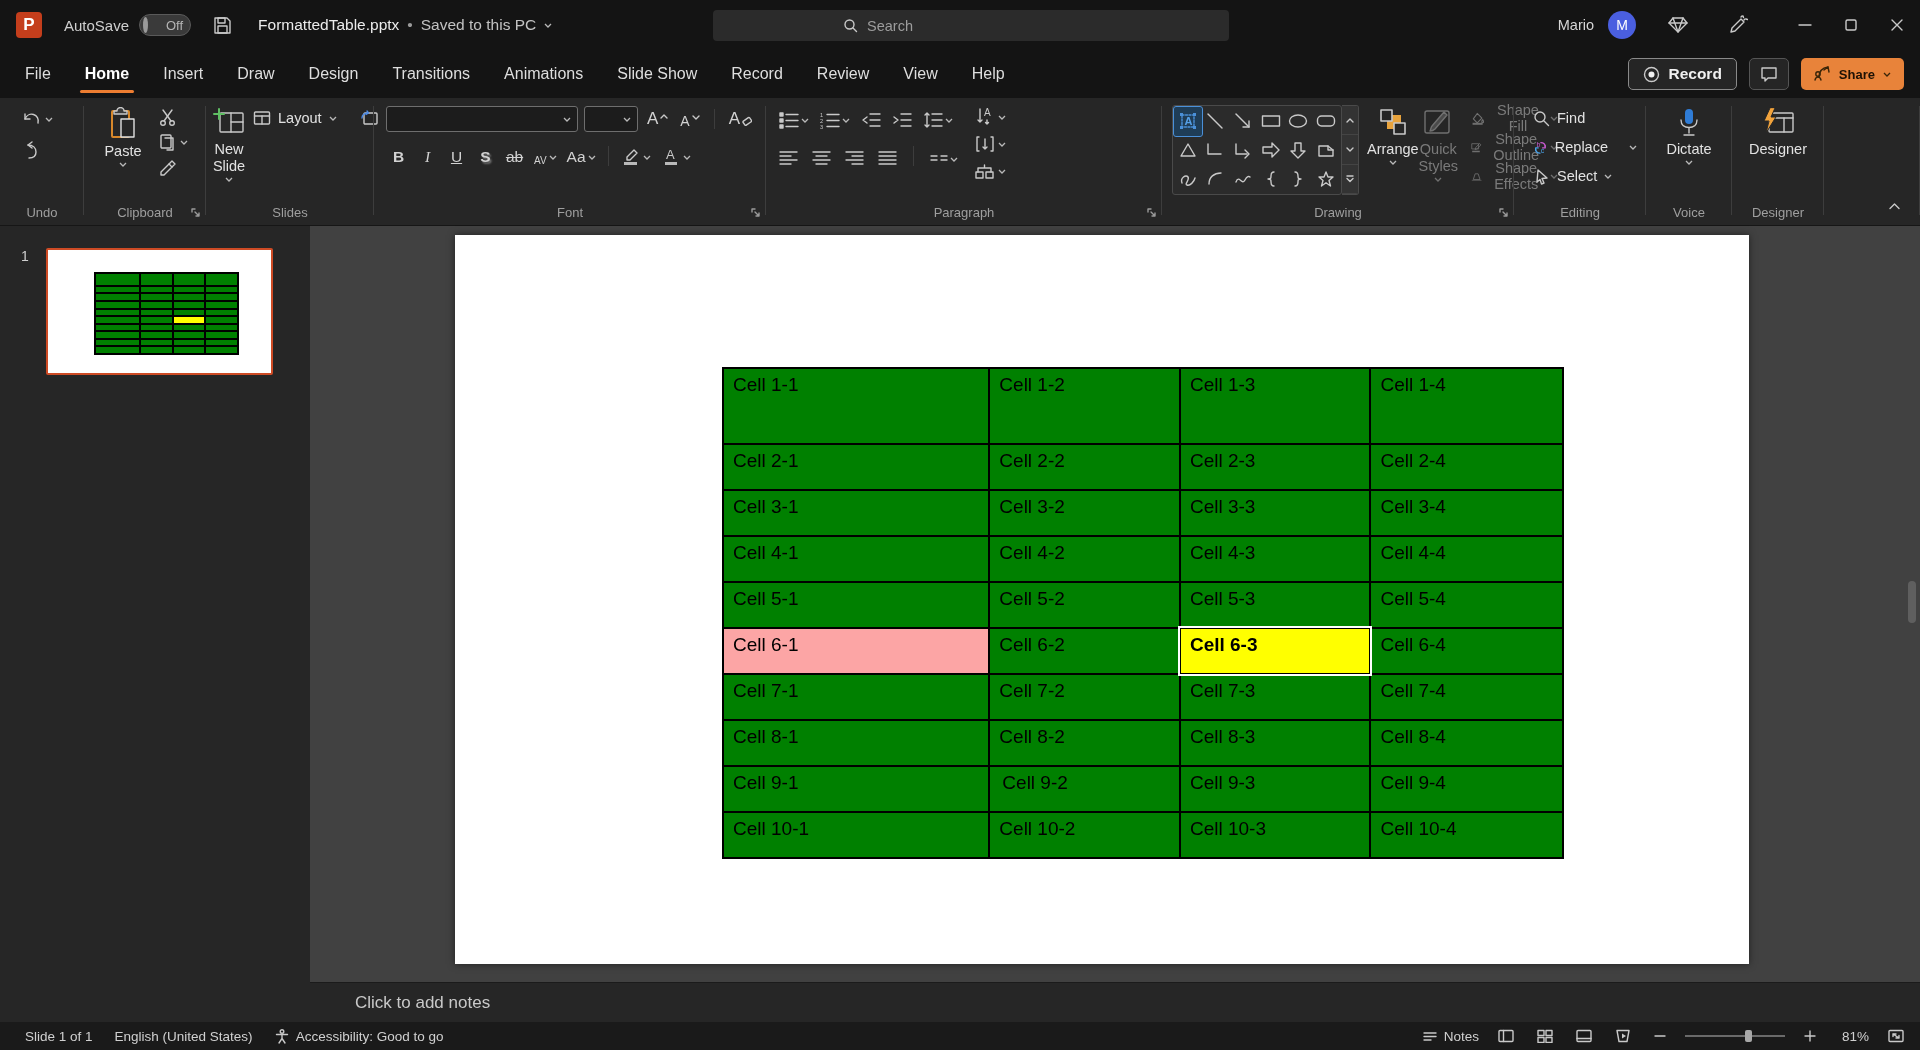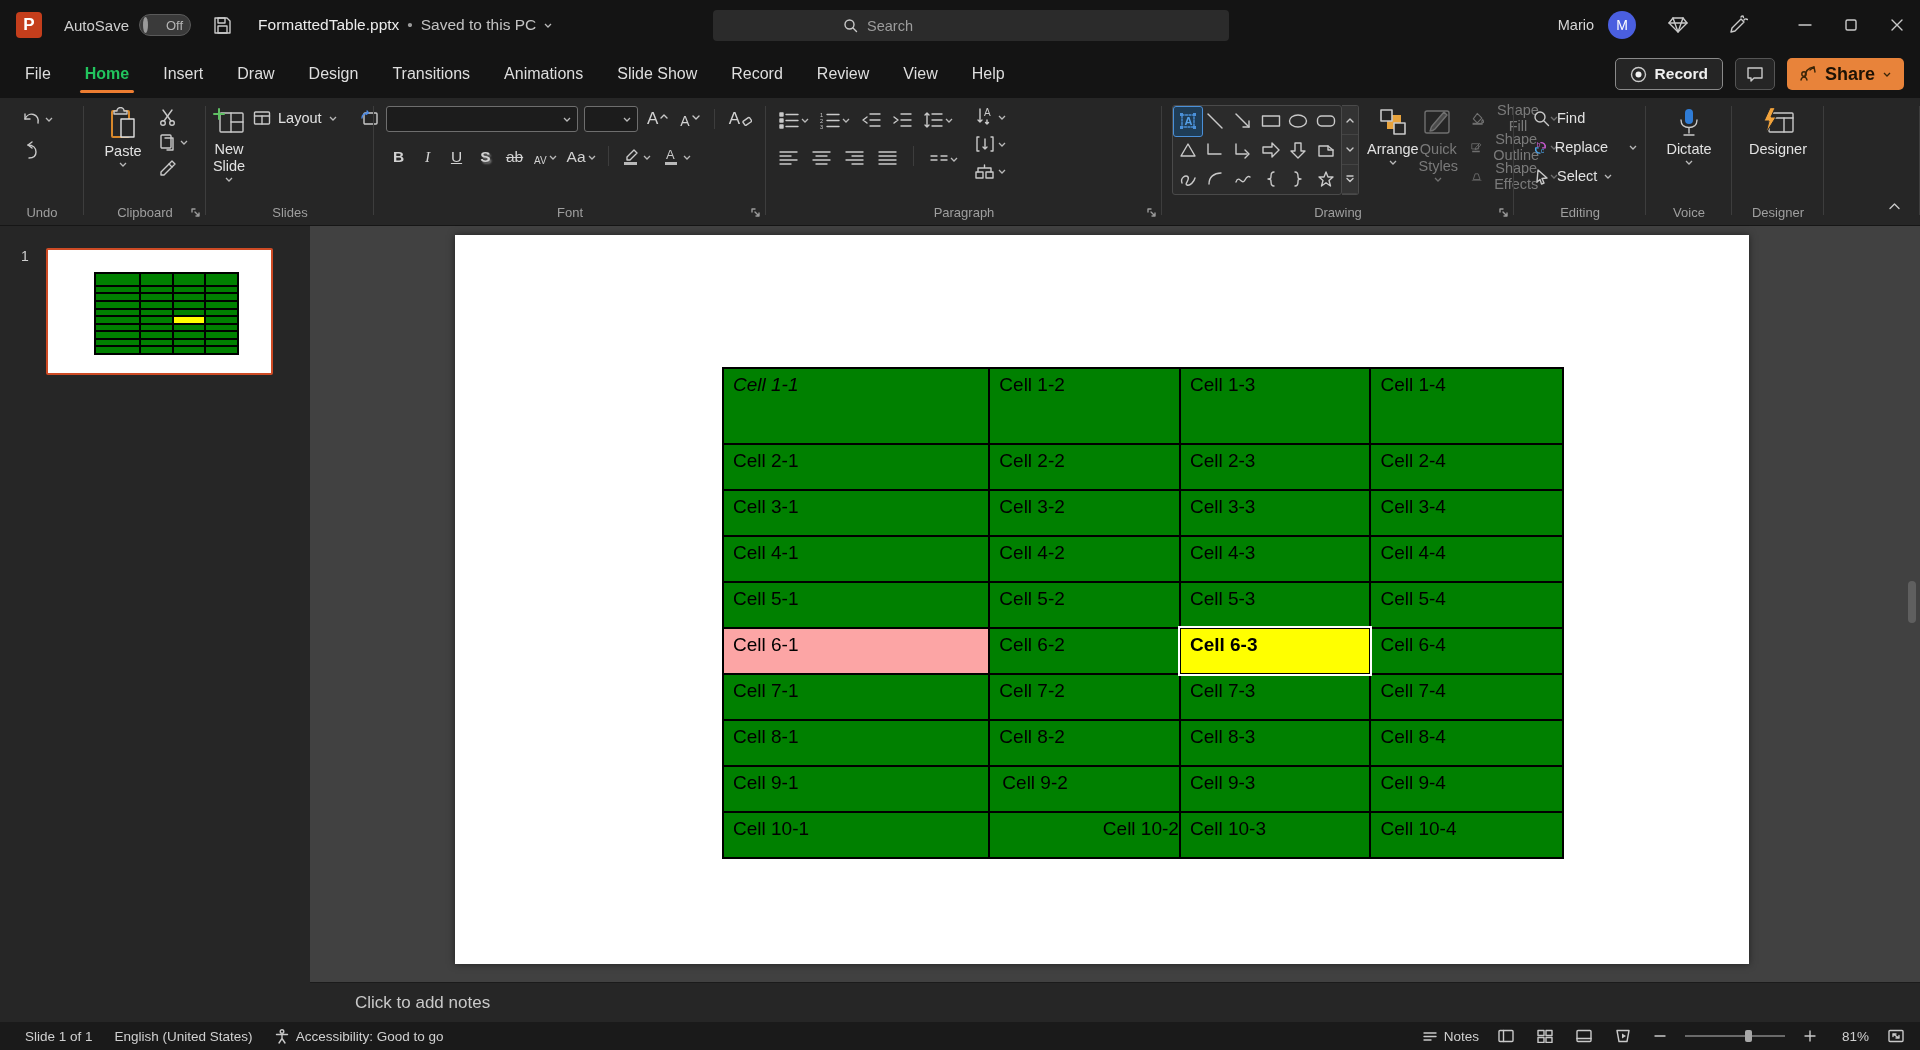--- a/index.html
+++ b/index.html
@@ -38,29 +38,29 @@
   .tb-right .uname { font-size:14.5px; color:#d6d6d6; margin-right:14px; }
   .avatar { width:28px; height:28px; border-radius:50%; background:#4A5FE0; color:#fff; font-size:14px;
             display:flex; align-items:center; justify-content:center; margin-right:26px; }
   .tb-sysbtn { width:46px; height:50px; display:flex; align-items:center; justify-content:center; background:none; border:none; }
   .tb-round { background:none; border:none; margin-right:28px; display:flex; align-items:center; }
 
   
   .tabrow { position:absolute; top:50px; left:0; right:0; height:48px; background:#141414; display:flex; align-items:center; }
   .tablist { display:flex; align-items:center; margin-left:8px; height:100%; }
   .tab { position:relative; height:100%; display:flex; align-items:center; padding:0 17px; font-size:16px; color:#dedede; cursor:default; }
-  .tab.active { font-weight:bold; color:#22c55e; }
+  .tab.active { font-weight:bold; color:#ffffff; }
   .tab.active::after { content:""; position:absolute; left:12px; right:12px; bottom:5px; height:3px; border-radius:2px; background:#ED7D31; }
   .tabrow-right { margin-left:auto; display:flex; align-items:center; gap:12px; margin-right:16px; }
   .record-btn { display:flex; align-items:center; gap:8px; background:#252525; border:1px solid #8a8a8a; border-radius:5px;
                 height:32px; padding:0 14px; color:#f0f0f0; font-size:15.5px; font-weight:600; }
   .comment-btn { background:#252525; border:1px solid #555; border-radius:5px; width:40px; height:32px;
                  display:flex; align-items:center; justify-content:center; }
   .share-btn { display:flex; align-items:center; gap:8px; background:#E8833A; border:none; border-radius:5px;
-               height:32px; padding:0 13px; color:#1d1205; font-size:18px; font-weight:600; }
+               height:32px; padding:0 13px; color:#1d1205; font-size:13px; font-weight:600; }
   .share-btn .chev path { stroke:#3a2508; }
 
   
   .ribbon { position:absolute; top:98px; left:0; right:0; height:128px; background:#262626; border-bottom:1px solid #161616; display:flex; }
   .rgroup { position:relative; height:100%; flex:0 0 auto; padding:7px 2px 26px 2px; }
   .rgroup::after { content:""; position:absolute; right:0; top:8px; bottom:10px; width:1px; background:#3d3d3d; }
   .glabel { position:absolute; bottom:5px; left:0; right:0; text-align:center; font-size:13px; color:#9f9f9f; }
   .launcher { position:absolute; right:5px; bottom:7px; background:none; border:none; padding:0; display:flex; }
   .bigbtn { width:62px; display:flex; flex-direction:column; align-items:center; background:none; border:none;
             color:#e2e2e2; font-size:14.5px; line-height:17px; padding:2px 0 0 0; gap:2px; }
@@ -950,21 +950,21 @@
             <div class="tcell" style="background: rgb(0, 128, 0);"></div>
             <div class="tcell" style="background: rgb(0, 128, 0);"></div>
           </div>
         </div>
     </div>
   </div>
   <div class="canvas">
     <div class="slide">
       <div class="main-table" id="main-table">
           <div class="trow tall">
-            <div class="tcell" style="background: rgb(0, 128, 0); font-style: italic;">Cell 1-1</div>
+            <div class="tcell" style="background: rgb(0, 128, 0);">Cell 1-1</div>
             <div class="tcell" style="background: rgb(0, 128, 0);">Cell 1-2</div>
             <div class="tcell" style="background: rgb(0, 128, 0);">Cell 1-3</div>
             <div class="tcell" style="background: rgb(0, 128, 0);">Cell 1-4</div>
           </div>
           <div class="trow">
             <div class="tcell" style="background: rgb(0, 128, 0);">Cell 2-1</div>
             <div class="tcell" style="background: rgb(0, 128, 0);">Cell 2-2</div>
             <div class="tcell" style="background: rgb(0, 128, 0);">Cell 2-3</div>
             <div class="tcell" style="background: rgb(0, 128, 0);">Cell 2-4</div>
           </div>
@@ -1005,21 +1005,21 @@
             <div class="tcell" style="background: rgb(0, 128, 0);">Cell 8-4</div>
           </div>
           <div class="trow">
             <div class="tcell" style="background: rgb(0, 128, 0);">Cell 9-1</div>
             <div class="tcell" style="background: rgb(0, 128, 0); padding-left: 12px;">Cell 9-2</div>
             <div class="tcell" style="background: rgb(0, 128, 0);">Cell 9-3</div>
             <div class="tcell" style="background: rgb(0, 128, 0);">Cell 9-4</div>
           </div>
           <div class="trow">
             <div class="tcell" style="background: rgb(0, 128, 0);">Cell 10-1</div>
-            <div class="tcell" style="background: rgb(0, 128, 0); text-align: right;">Cell 10-2</div>
+            <div class="tcell" style="background: rgb(0, 128, 0);">Cell 10-2</div>
             <div class="tcell" style="background: rgb(0, 128, 0);">Cell 10-3</div>
             <div class="tcell" style="background: rgb(0, 128, 0);">Cell 10-4</div>
           </div>
         </div>
     </div>
     <div class="vscroll">
         <div class="vthumb"></div>
       </div>
   </div>
   <div class="notesbar">

